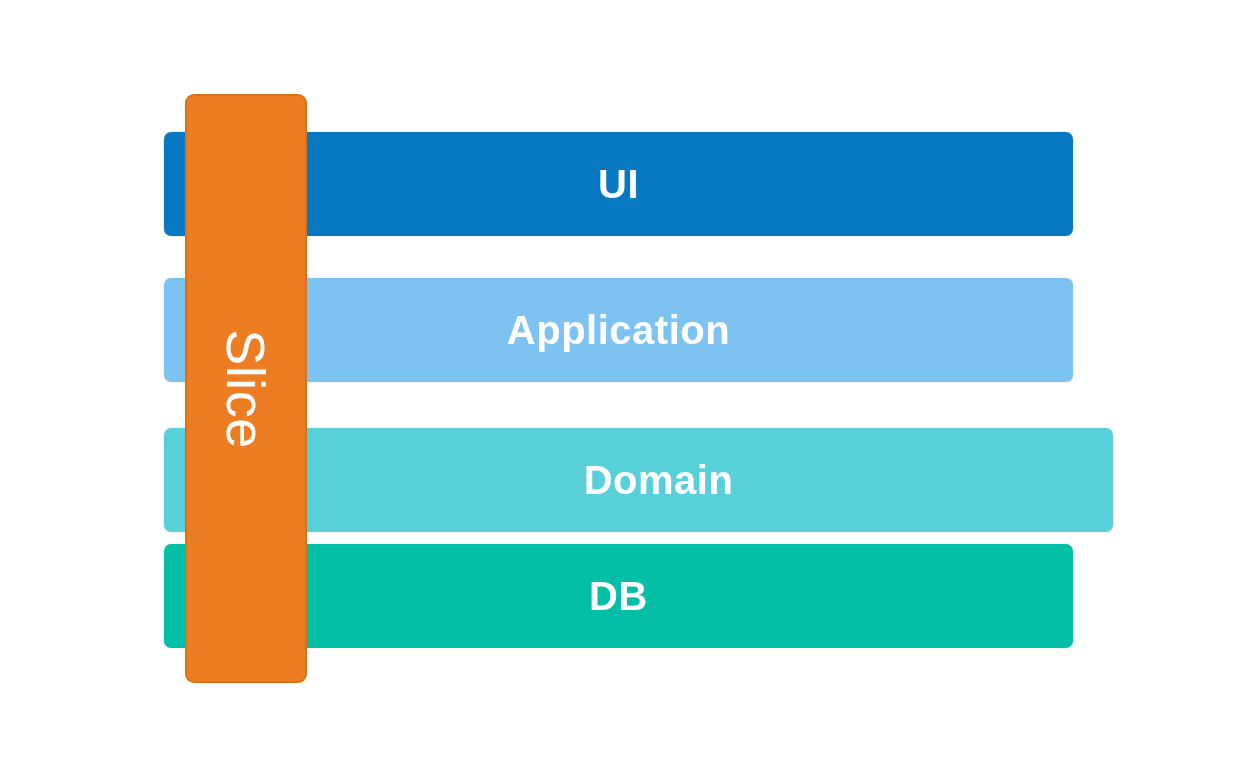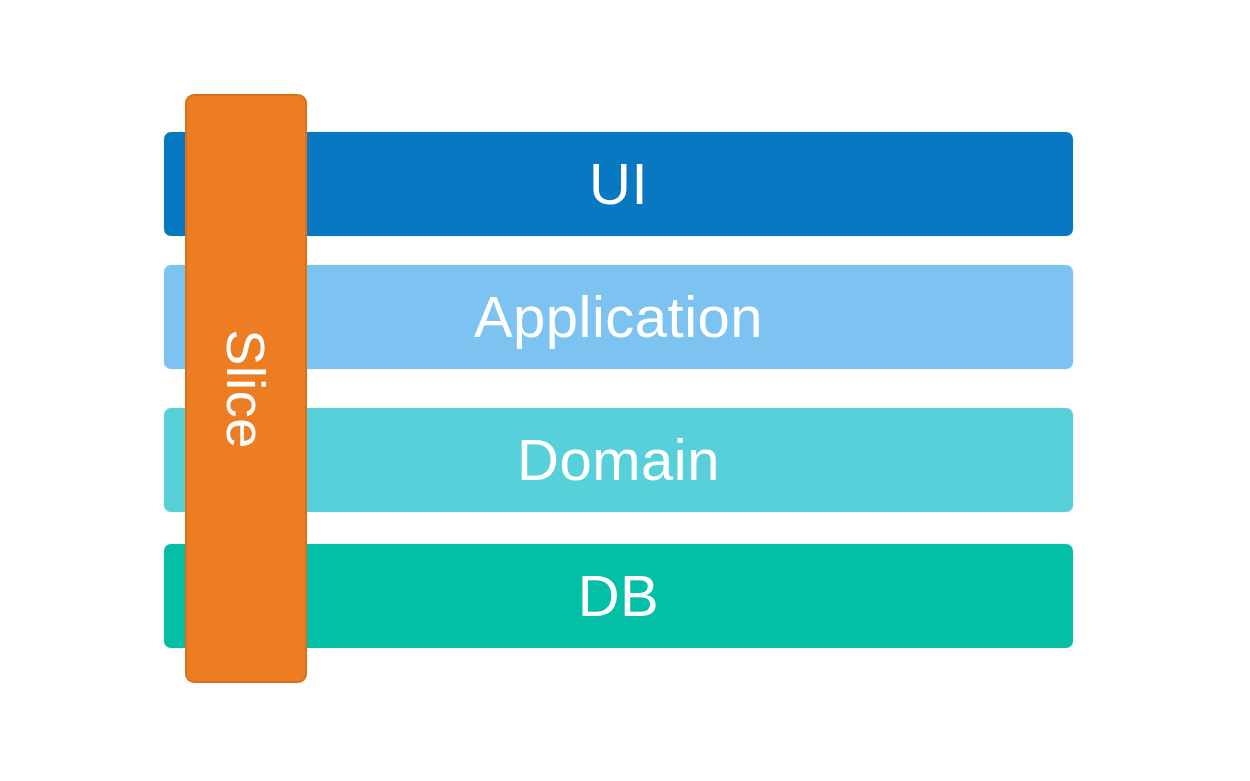--- a/index.html
+++ b/index.html
@@ -21,27 +21,27 @@
     width: 909px;
     height: 104px;
     border-radius: 7px;
     display: flex;
     align-items: center;
     justify-content: center;
     box-shadow: 0 0 0 1px rgba(0,0,0,0.04);
     z-index: 1;
   }
   .layer-0 { top: 132px; }
-  .layer-1 { top: 265px; }
-  .layer-2 { top: 408px; }
+  .layer-1 { top: 278px; }
+  .layer-2 { top: 428px; padding-left: 40px; }
   .layer-3 { top: 544px; align-items: center; }
   .layer-label {
     color: #ffffff;
-    font-size: 58px;
-    font-weight: 400;
+    font-size: 40px;
+    font-weight: 700;
     line-height: 1;
     letter-spacing: 0.5px;
     user-select: none;
   }
   .slice-bar {
     position: absolute;
     left: 185px;
     top: 94px;
     width: 122px;
     height: 589px;

